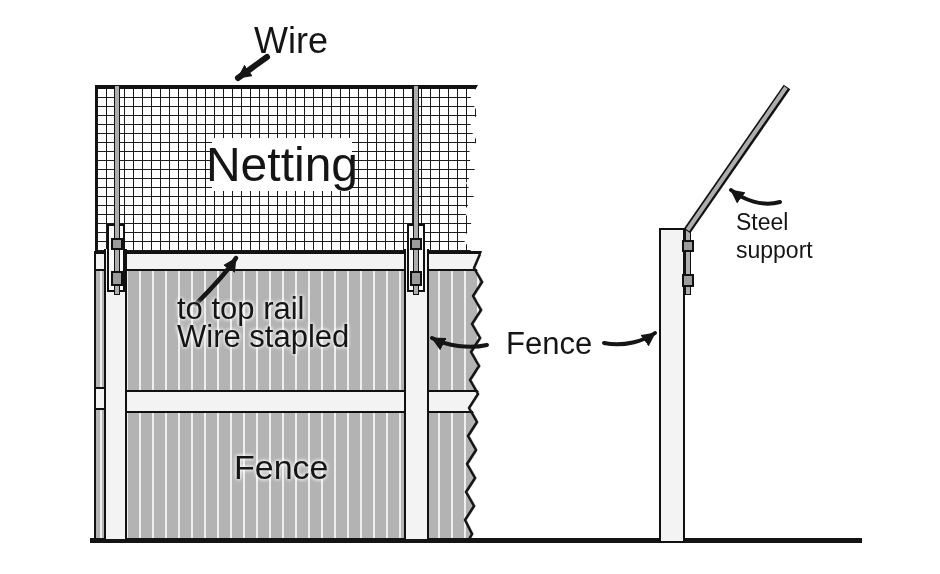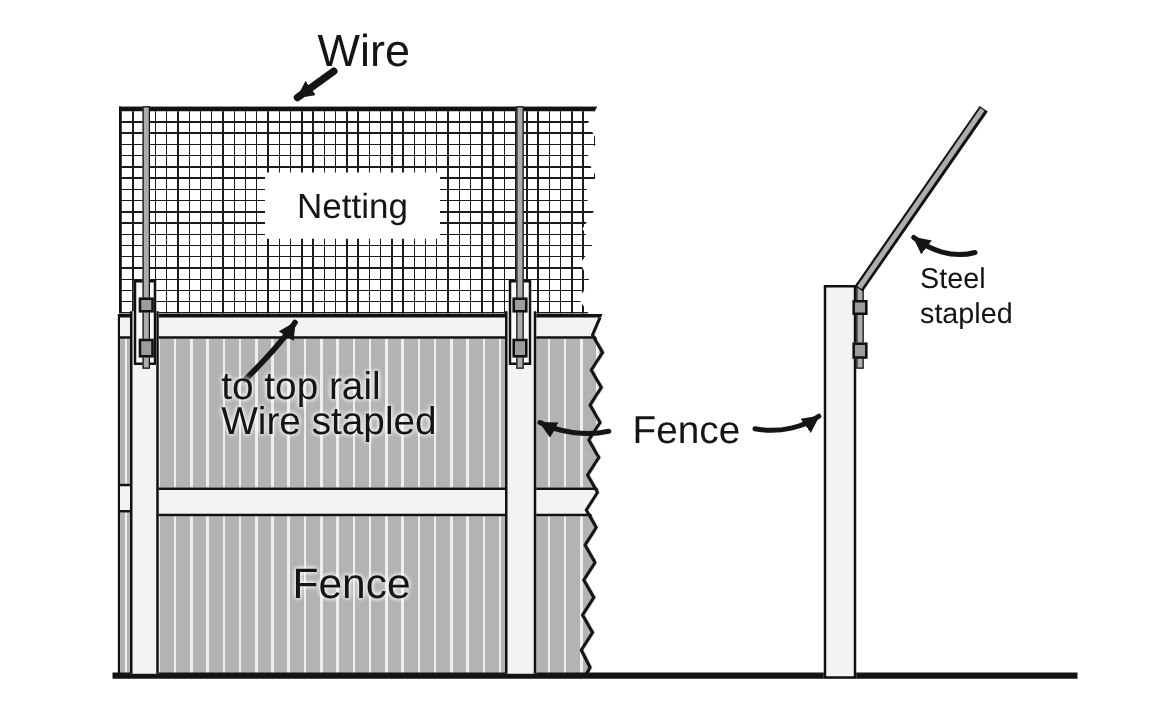--- a/index.html
+++ b/index.html
@@ -57,21 +57,21 @@
   .clamp-b1{left:410px;top:238px;height:12px;}
   .clamp-b2{left:410px;top:271px;height:15px;}
   .clamp-c1{left:682px;top:240px;height:12px;}
   .clamp-c2{left:682px;top:274px;height:13px;}
   
   .overlay{position:absolute;left:0;top:0;width:940px;height:574px;pointer-events:none;}
   
   .lbl{position:absolute;color:var(--label-color,#151515);white-space:nowrap;}
   .lbl-wire{left:254px;top:23px;font-size:36px;line-height:36px;}
   .netting-box{position:absolute;left:212px;top:138px;width:140px;height:53px;background:#fff;
-    display:flex;align-items:center;justify-content:center;font-size:28px;color:var(--label-color,#151515);}
+    display:flex;align-items:center;justify-content:center;font-size:48px;color:var(--label-color,#151515);}
   .lbl-stapled{left:177px;top:295px;font-size:31px;line-height:28px;
     text-shadow:0 0 4px #fff,0 0 4px #fff;}
   .lbl-fence{left:234px;top:450px;font-size:34px;line-height:34px;
     text-shadow:0 0 4px #fff,0 0 4px #fff;}
   .lbl-fenceposts{left:506px;top:330px;font-size:31px;line-height:28px;}
   .lbl-steel{left:736px;top:208px;font-size:23px;line-height:28px;}
   .lbl span{display:block;}
 </style>
 </head>
 <body>
@@ -134,16 +134,16 @@
   </div>
 
   <div class="lbl lbl-fence">Fence</div>
 
   <div class="lbl lbl-fenceposts">
     <span>Fence</span>
   </div>
 
   <div class="lbl lbl-steel">
     <span>Steel</span>
-    <span>stapled</span>
+    <span>support</span>
   </div>
 
 </div>
 
 </body></html>

